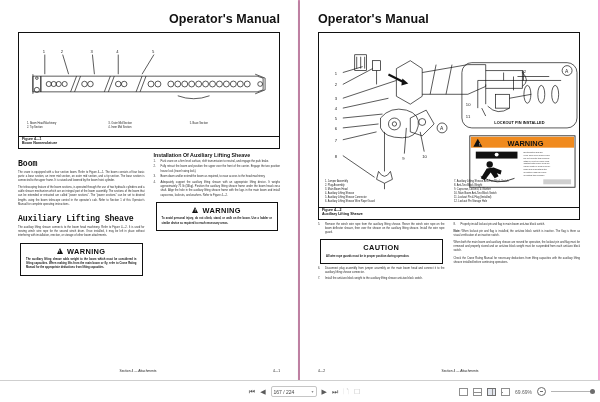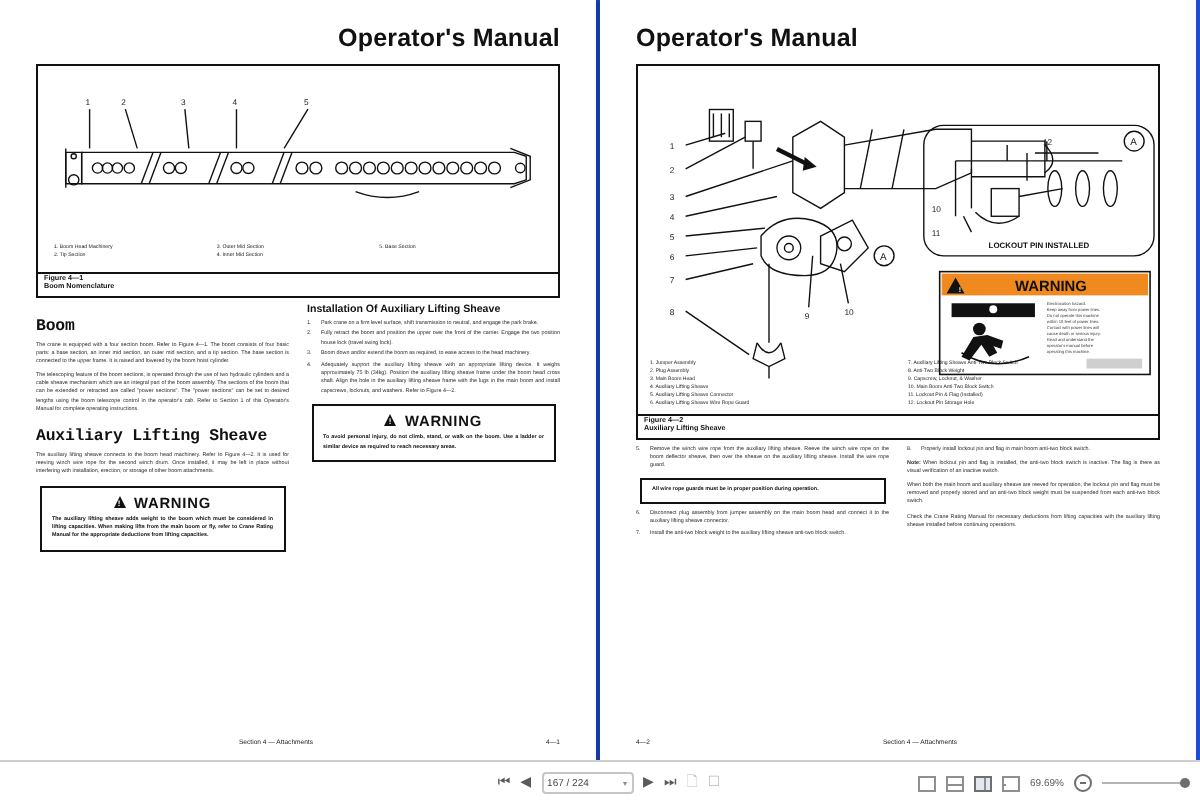--- a/index.html
+++ b/index.html
@@ -2,21 +2,21 @@
 <html><head>
 <meta charset="utf-8">
 <style>
   html,body{margin:0;padding:0;}
   body{
     width:600px;height:402px;overflow:hidden;
     background:#9a9a9a;
     font-family:"Liberation Sans", sans-serif;
     -webkit-font-smoothing:none;
   }
-  .viewer{position:relative;width:600px;height:402px;background:#1d4ed8;}
+  .viewer{position:relative;width:600px;height:402px;background:#f9a8d4;}
 
   
   .pages{position:absolute;left:0;top:0;width:600px;height:381px;display:flex;gap:2px;}
   .page{position:relative;background:#ffffff;width:298px;height:381px;box-sizing:border-box;
         padding:8px 18px 6px 18px;overflow:hidden;}
   .page.left{box-shadow:1px 0 2px rgba(0,0,0,.25);}
   .page.right{box-shadow:-1px 0 2px rgba(0,0,0,.25);}
 
   .manual-title{font-size:12.5px;font-weight:bold;letter-spacing:.1px;color:#111;
     text-align:right;margin:4px 0 6px 0;}
@@ -368,20 +368,21 @@
         <div class="fc-num">Figure 4—2</div>
         <div class="fc-txt">Auxiliary Lifting Sheave</div>
       </div>
 
       <div class="cols">
         <div class="col">
           <ol class="steps start6" style="counter-reset:st 4">
             <li>Remove the winch wire rope from the auxiliary lifting sheave.  Reeve the winch wire rope on the boom deflector sheave, then over the sheave on the auxiliary lifting sheave.  Install the wire rope guard.</li>
           </ol>
           <div class="warnbox">
+            <div class="cautionhead">CAUTION</div>
             <div class="tiny-b">All wire rope guards must be in proper position during operation.</div>
           </div>
           <ol class="steps" style="counter-reset:st 5;margin-top:3px">
             <li>Disconnect plug assembly from jumper assembly on the main boom head and connect it to the auxiliary lifting sheave connector.</li>
             <li>Install the anti-two block weight to the auxiliary lifting sheave anti-two block switch.</li>
           </ol>
         </div>
 
         <div class="col">
           <ol class="steps start8">

